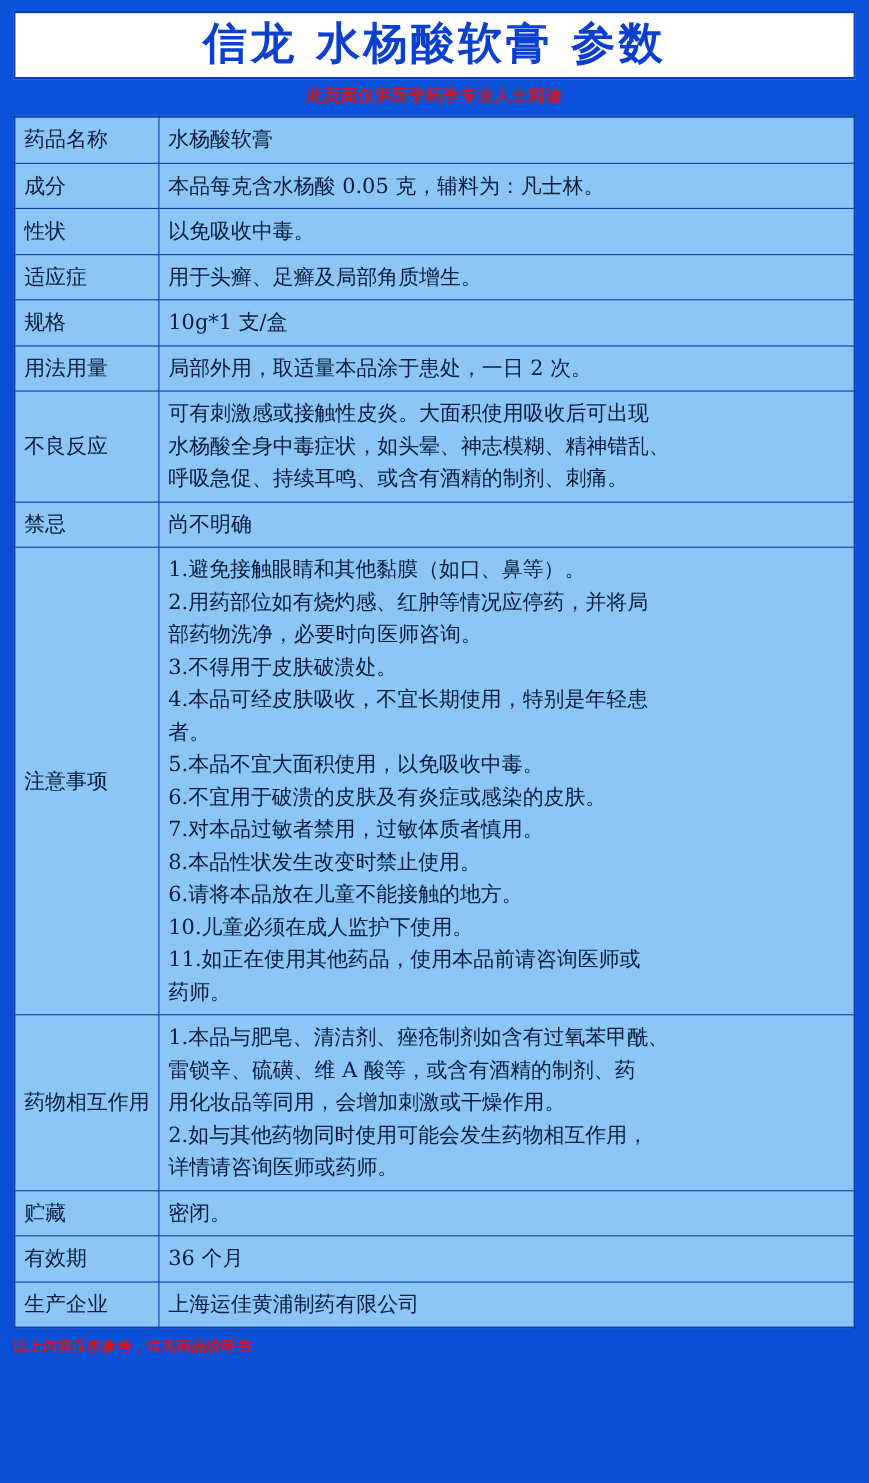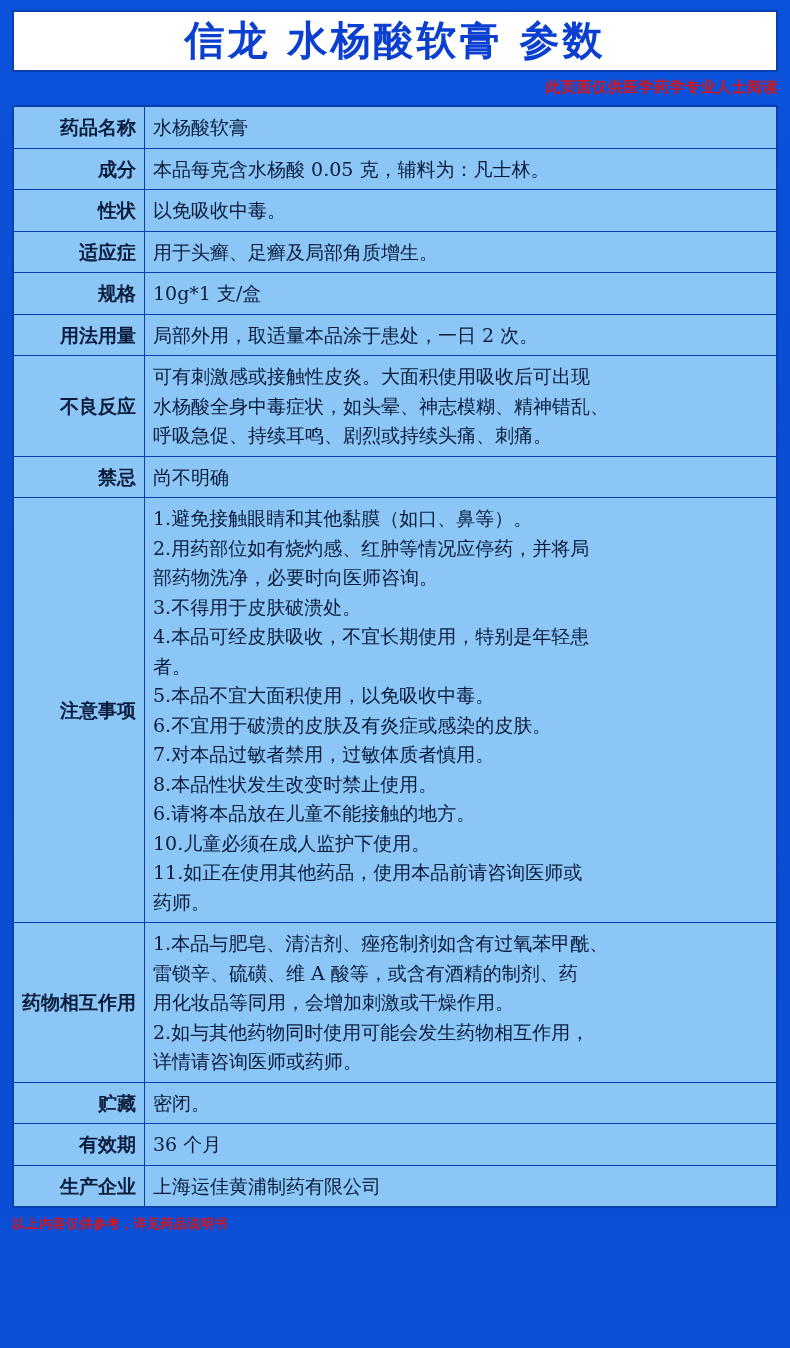--- a/index.html
+++ b/index.html
@@ -24,21 +24,21 @@
   }
   .title-text {
     font-family: "DejaVu Serif", serif;
     font-weight: bold;
     font-size: 40px;
     color: #0a3fd0;
     letter-spacing: 3px;
     line-height: 1.1;
   }
   .subtitle {
-    text-align: right;
+    text-align: center;
     font-family: "DejaVu Serif", serif;
     font-size: 15px;
     font-weight: bold;
     color: #d81515;
     padding: 6px 0 8px 0;
     letter-spacing: 0.5px;
   }
   table.spec {
     width: 100%;
     border-collapse: collapse;
@@ -50,22 +50,22 @@
     padding: 6px 8px;
     vertical-align: middle;
     font-family: "DejaVu Serif", serif;
     font-size: 19px;
     line-height: 1.5;
     color: #081b3a;
     background: #8cc6f6;
   }
   td.label {
     width: 124px;
-    text-align: right;
-    font-weight: bold;
+    text-align: left;
+    font-weight: normal;
     color: #0a2fa0;
     font-size: 19px;
     white-space: nowrap;
     background: #8cc6f6;
     margin-left: 24px;
   }
   td.value {
     text-align: left;
   }
   td.value p {
@@ -129,21 +129,21 @@
           <td class="label">用法用量</td>
           <td class="value">
             <p>局部外用，取适量本品涂于患处，一日 2 次。</p>
           </td>
         </tr>
         <tr>
           <td class="label">不良反应</td>
           <td class="value">
             <p>可有刺激感或接触性皮炎。大面积使用吸收后可出现</p>
             <p>水杨酸全身中毒症状，如头晕、神志模糊、精神错乱、</p>
-            <p>呼吸急促、持续耳鸣、剧烈或持续头痛、刺痛。</p>
+            <p>呼吸急促、持续耳鸣、或含有酒精的制剂、刺痛。</p>
           </td>
         </tr>
         <tr>
           <td class="label">禁忌</td>
           <td class="value">
             <p>尚不明确</p>
           </td>
         </tr>
         <tr>
           <td class="label">注意事项</td>

